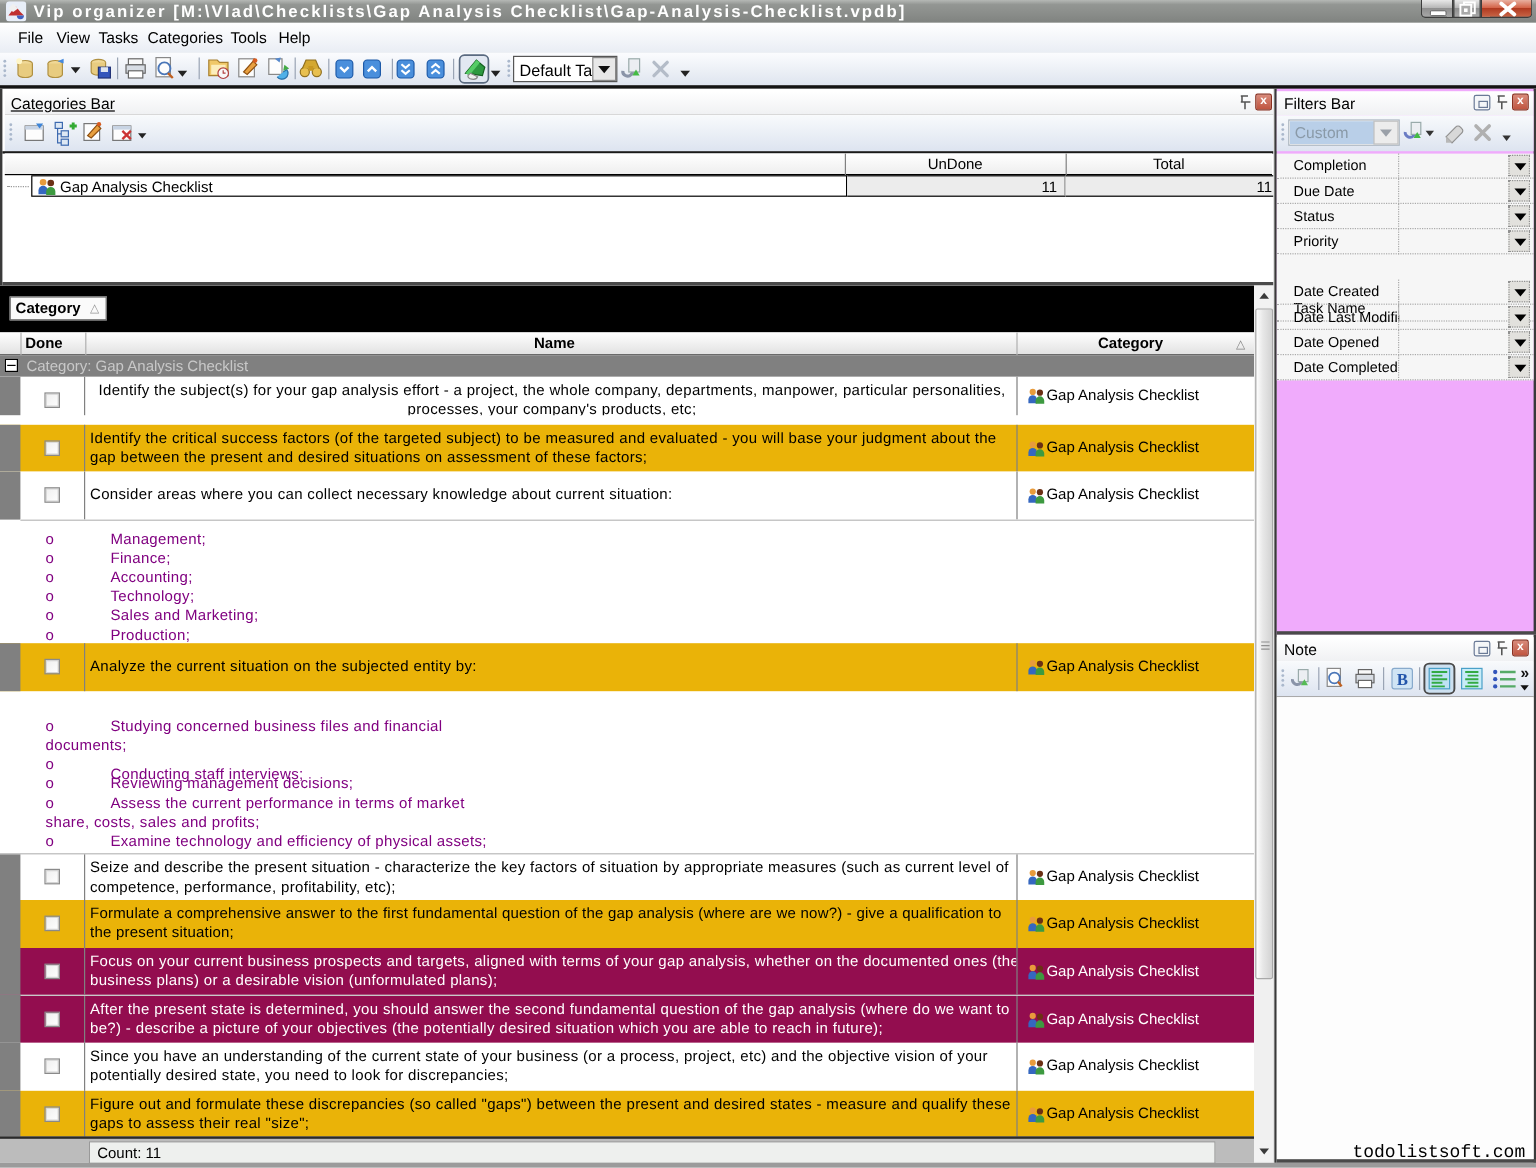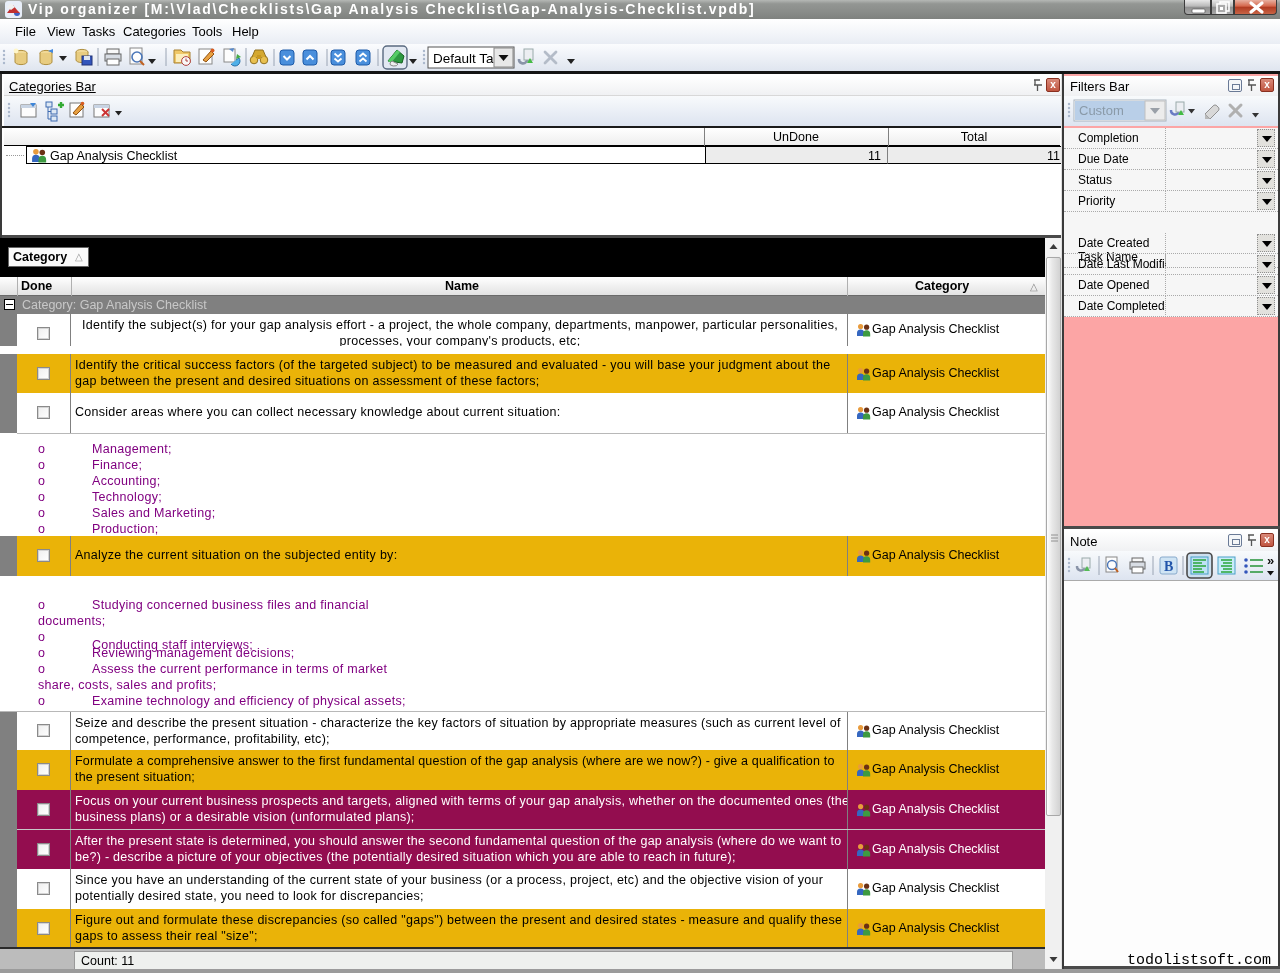--- a/index.html
+++ b/index.html
@@ -58,21 +58,21 @@
 .nline { position:absolute; white-space:nowrap; }
 #grouprow { position:absolute; left:0; top:0; width:1045px; height:18px; background:#808080; color:#c8c8c8; font-size:12.5px; }
 #footer { position:absolute; left:0; top:709px; width:1045px; height:22px; background:#bcbcbc; border-top:2px solid #2a2a2a; }
 #countbox { position:absolute; left:74px; top:2px; width:939px; height:19px; background:#eef0ee; border:1px solid #999; font-size:12.5px; padding:2px 0 0 6px; }
 
 #vsb { left:1045px; top:238px; width:17px; height:731px; background:#f0f0f0; }
 #vsb .thumb { position:absolute; left:1px; top:19px; width:15px; height:559px; background:linear-gradient(90deg,#ffffff,#e8e8e8 40%,#d2d2d2); border:1px solid #a8a8a8; border-radius:2px; }
 
 #split { left:1061px; top:74px; width:3px; height:895px; background:#e0e0e0; border-right:2px solid #3a3a3a; }
 
-#filters { left:1064px; top:74px; width:216px; height:455px; background:#fca5a5; border-right:2px solid #3a3a3a; }
+#filters { left:1064px; top:74px; width:216px; height:455px; background:#f0abfc; border-right:2px solid #3a3a3a; }
 #filthead { position:absolute; left:0; top:2px; width:214px; height:20px; background:linear-gradient(#ffffff,#f0f1f3); }
 #filttools { position:absolute; left:0; top:22px; width:214px; height:30px; background:linear-gradient(#f8fafc,#dde4f0); }
 #filtrows { position:absolute; left:0; top:54px; width:214px; height:189px; background:#f6f6f6; }
 .frow { position:absolute; left:0; width:214px; height:21px; border-bottom:1px dotted #aaa; }
 .frow .lbl { position:absolute; left:14px; top:3px; font-size:12px; color:#000; width:88px; overflow:hidden; white-space:nowrap; }
 .frow .vsep { position:absolute; left:101px; top:0; width:1px; height:21px; border-left:1px dotted #aaa; }
 .fdd { position:absolute; right:3px; top:1px; width:18px; height:18px; background:#e2e1dd; border:1px dotted #909090; }
 .fdd:after { content:""; position:absolute; left:4px; top:6px; border-left:5px solid transparent; border-right:5px solid transparent; border-top:6px solid #000; }
 #filters .bot { position:absolute; left:0; top:452px; width:216px; height:3px; background:#4a4a4a; }
 

